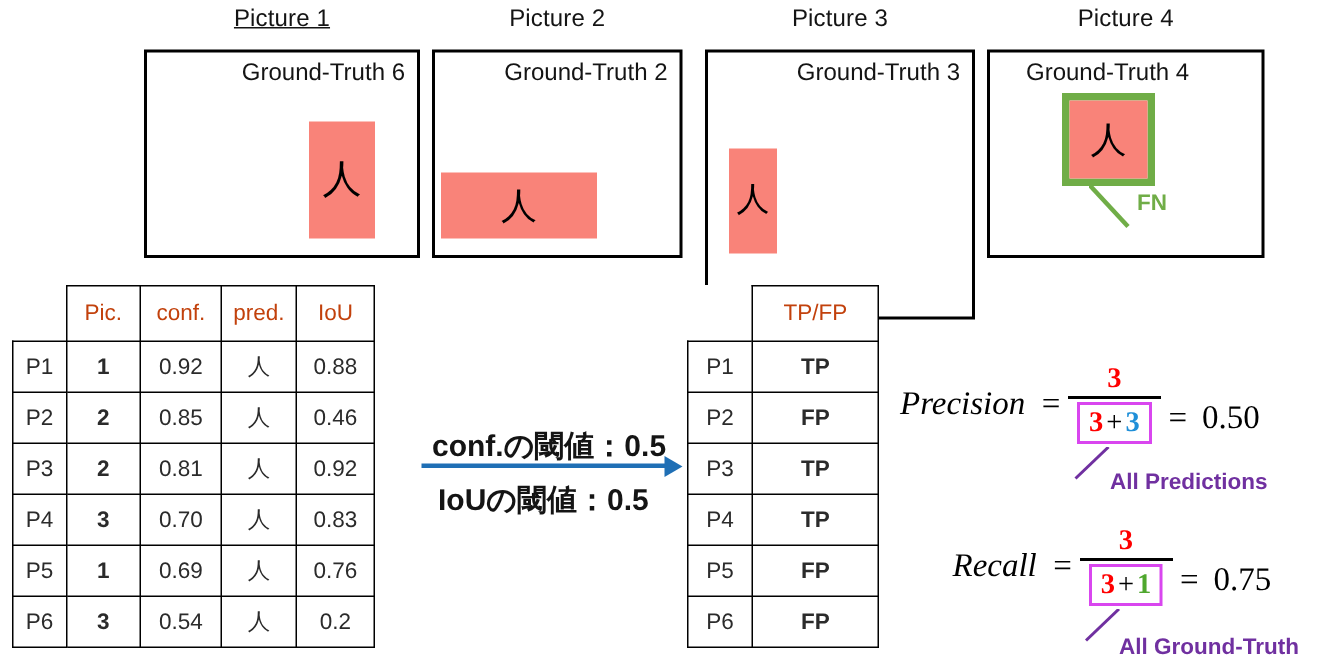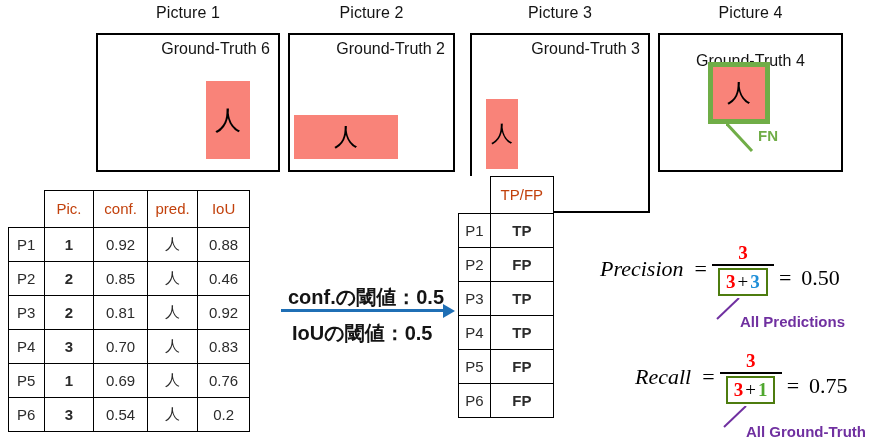--- a/index.html
+++ b/index.html
@@ -147,21 +147,21 @@
     line-height: 1.05;
     padding-bottom: 1px;
   }
   .frac-bar {
     height: 2px;
     background: #000000;
     width: 100%;
     min-width: 62px;
   }
   .frac-den {
-    border: 2px solid #4d7c0f;
+    border: 2px solid #d946ef;
     padding: 0 6px;
     margin-top: 2px;
     font-family: "Liberation Serif", serif;
     font-size: 19px;
     line-height: 1.25;
   }
   .den-red { color: #FF0000; font-weight: bold; }
   .den-blue { color: #1F8FD8; font-weight: bold; }
   .den-green { color: #4FA72E; font-weight: bold; }
   .den-plus { color: #000000; padding: 0 2px; }
@@ -174,21 +174,21 @@
     position: absolute;
     color: #7030A0;
     font-size: 15px;
     font-weight: bold;
     white-space: nowrap;
   }
 </style>
 </head>
 <body>
 
-<div class="pic-title" style="left:96px; top:4px; width:184px;">Picture 1</div>
+<div class="pic-title" style="left:96px; top:4px; width:184px;text-decoration:underline;">Picture 1</div>
 <div class="pic-panel" style="left:96px; top:33px; width:184px; height:139px;">
   <div class="gt-label">Ground-Truth 6</div>
   <div class="person-box" style="left:108px; top:46px; width:44px; height:78px;">
     <span class="person-glyph" style="font-size:26px;">人</span>
   </div>
 </div>
 
 <div class="pic-title" style="left:288px; top:4px; width:167px;">Picture 2</div>
 <div class="pic-panel" style="left:288px; top:33px; width:167px; height:139px;">
   <div class="gt-label">Ground-Truth 2</div>
@@ -200,21 +200,21 @@
 <div class="pic-title" style="left:470px; top:4px; width:180px;">Picture 3</div>
 <div class="pic-panel" style="left:470px; top:33px; width:180px; height:180px;">
   <div class="gt-label">Ground-Truth 3</div>
   <div class="person-box" style="left:14px; top:64px; width:32px; height:70px;">
     <span class="person-glyph" style="font-size:22px;">人</span>
   </div>
 </div>
 
 <div class="pic-title" style="left:658px; top:4px; width:185px;">Picture 4</div>
 <div class="pic-panel" style="left:658px; top:33px; width:185px; height:139px;">
-  <div class="gt-label" style="right:auto; left:36px;margin-top:12px;">Ground-Truth 4</div>
+  <div class="gt-label" style="right:auto; left:24px;">Ground-Truth 4</div>
   <div class="gt-outline" style="left:48px; top:27px; width:62px; height:62px;"></div>
   <div class="person-box" style="left:53px; top:32px; width:52px; height:52px;">
     <span class="person-glyph" style="font-size:24px;">人</span>
   </div>
 
   <div style="position:absolute; left:66px; top:88px; width:30px; height:30px;">
     <svg width="30" height="30" viewBox="0 0 30 30">
       <line x1="0" y1="0" x2="26" y2="28" stroke="#70AD47" stroke-width="3"></line>
     </svg>
   </div>
@@ -273,21 +273,21 @@
     <td>0.2</td>
   </tr>
 </tbody>
   </table>
 
 <div class="thr-text" style="left:288px; top:284px;">conf.の閾値：0.5</div>
 <div class="arrow-line" style="left:281px; top:309px; width:163px;"></div>
 <div class="arrow-head" style="left:443px; top:304px;"></div>
 <div class="thr-text" style="left:292px; top:320px;">IoUの閾値：0.5</div>
 
-<table class="grid-table" style="left:458px; top:176px; width:96px;">
+<table class="grid-table" style="left:458px; top:190px; width:128px;">
   <tbody>
       <tr>
     <td class="corner" style="width:36px; height:36px;"></td>
     <td class="hdr" style="width:70px;">TP/FP</td>
   </tr>
   <tr>
     <td class="rowlab" style="height:33px;">P1</td>
     <td class="tp">TP</td>
   </tr>
   <tr>

